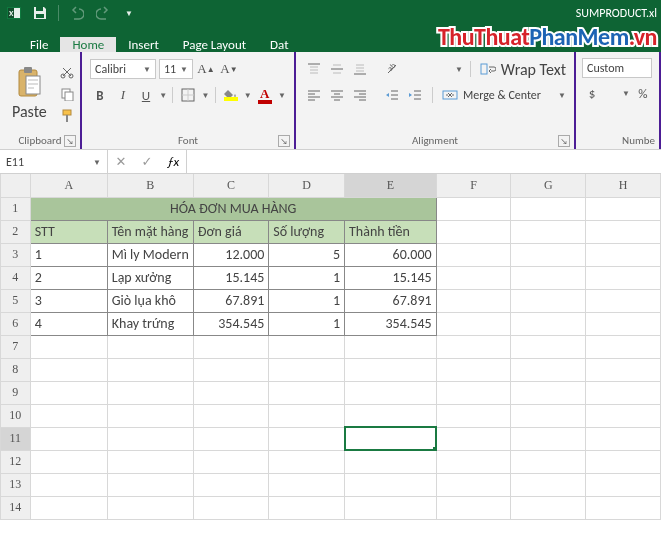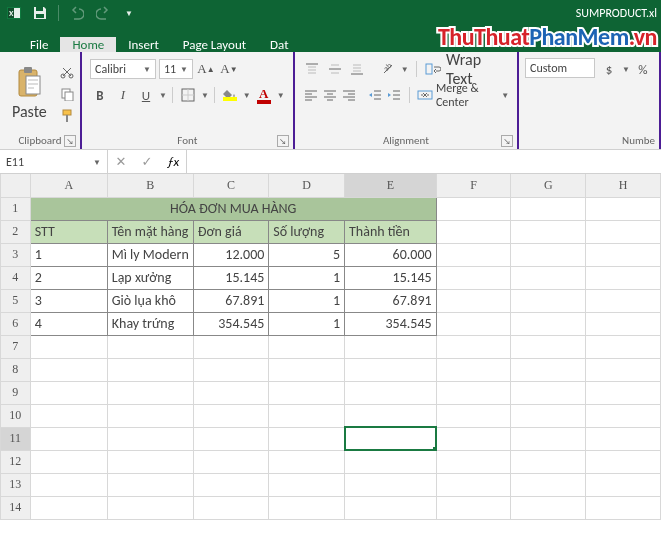--- a/index.html
+++ b/index.html
@@ -288,21 +288,21 @@
         <span class="chev">▼</span>
       </div>
     </div>
     <div class="caption">
         <span>Alignment</span>
         <div class="launcher">↘</div>
       </div>
   </div>
 
   <div class="group" style="flex:1">
-    <div class="body" style="flex-direction:row;align-items:stretch;gap:4px;padding:6px 6px 0 6px">
+    <div class="body" style="flex-direction:column;align-items:stretch;gap:4px;padding:6px 6px 0 6px">
       <div class="smbox" style="width:70px">
           <span>Custom</span>
         </div>
       <div class="row">
         <div class="rbtn">$</div>
         <span class="chev">▼</span>
         <div class="rbtn">%</div>
       </div>
     </div>
     <div class="caption" style="justify-content:flex-end;padding-right:4px">

